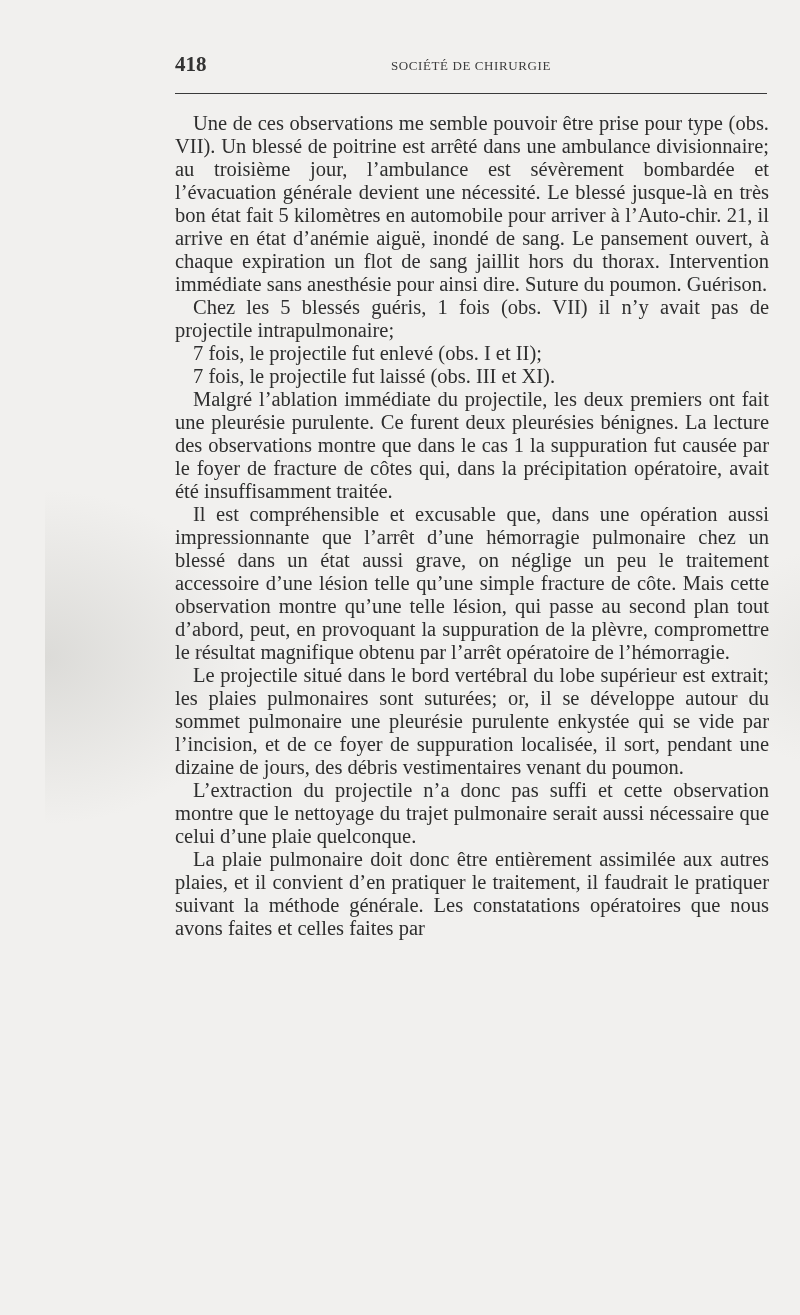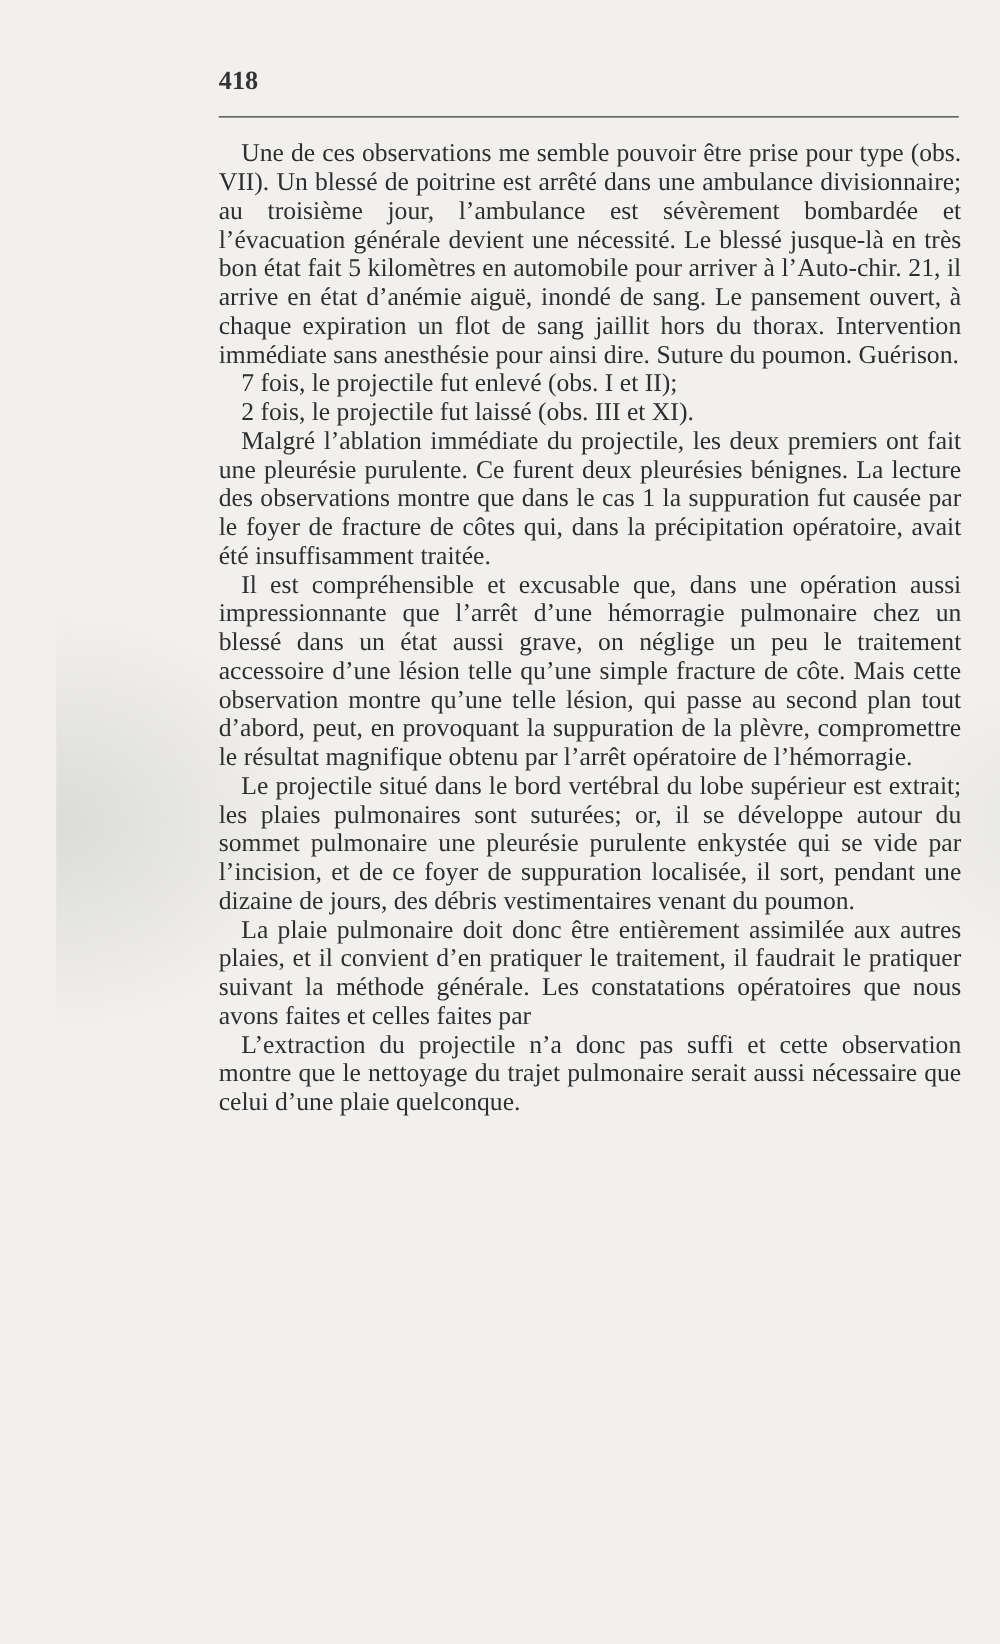--- a/index.html
+++ b/index.html
@@ -83,28 +83,30 @@
       text-align-last: justify;
     }
   </style>
 </head>
 <body>
 
 <div class="page">
 
   <div class="header">
     <span class="page-number">418</span>
+    <span class="running-title">SOCIÉTÉ DE CHIRURGIE</span>
   </div>
 
   <div class="rule"></div>
 
   <div class="body-text">
     <p class="indent">Une de ces observations me semble pouvoir être prise pour type (obs. VII). Un blessé de poitrine est arrêté dans une ambulance divisionnaire; au troisième jour, l’ambulance est sévèrement bombardée et l’évacuation générale devient une nécessité. Le blessé jusque-là en très bon état fait 5 kilomètres en automobile pour arriver à l’Auto-chir. 21, il arrive en état d’anémie aiguë, inondé de sang. Le pansement ouvert, à chaque expiration un flot de sang jaillit hors du thorax. Intervention immédiate sans anesthésie pour ainsi dire. Suture du poumon. Guérison.</p>
+    <p class="indent">Chez les 5 blessés guéris, 1 fois (obs. VII) il n’y avait pas de projectile intrapulmonaire;</p>
     <p class="indent">7 fois, le projectile fut enlevé (obs. I et II);</p>
-    <p class="indent">2 fois, le projectile fut laissé (obs. III et XI).</p>
+    <p class="indent">7 fois, le projectile fut laissé (obs. III et XI).</p>
     <p class="indent">Malgré l’ablation immédiate du projectile, les deux premiers ont fait une pleurésie purulente. Ce furent deux pleurésies bénignes. La lecture des observations montre que dans le cas 1 la suppuration fut causée par le foyer de fracture de côtes qui, dans la précipitation opératoire, avait été insuffisamment traitée.</p>
     <p class="indent">Il est compréhensible et excusable que, dans une opération aussi impressionnante que l’arrêt d’une hémorragie pulmonaire chez un blessé dans un état aussi grave, on néglige un peu le traitement accessoire d’une lésion telle qu’une simple fracture de côte. Mais cette observation montre qu’une telle lésion, qui passe au second plan tout d’abord, peut, en provoquant la suppuration de la plèvre, compromettre le résultat magnifique obtenu par l’arrêt opératoire de l’hémorragie.</p>
     <p class="indent">Le projectile situé dans le bord vertébral du lobe supérieur est extrait; les plaies pulmonaires sont suturées; or, il se développe autour du sommet pulmonaire une pleurésie purulente enkystée qui se vide par l’incision, et de ce foyer de suppuration localisée, il sort, pendant une dizaine de jours, des débris vestimentaires venant du poumon.</p>
+    <p class="indent">L’extraction du projectile n’a donc pas suffi et cette observation montre que le nettoyage du trajet pulmonaire serait aussi néces­saire que celui d’une plaie quelconque.</p>
     <p class="indent last-line-justify">La plaie pulmonaire doit donc être entièrement assimilée aux autres plaies, et il convient d’en pratiquer le traitement, il faudrait le pratiquer suivant la méthode générale. Les constata­tions opératoires que nous avons faites et celles faites par</p>
-    <p class="indent">L’extraction du projectile n’a donc pas suffi et cette observation montre que le nettoyage du trajet pulmonaire serait aussi néces­saire que celui d’une plaie quelconque.</p>
   </div>
 
 </div>
 
 </body></html>

